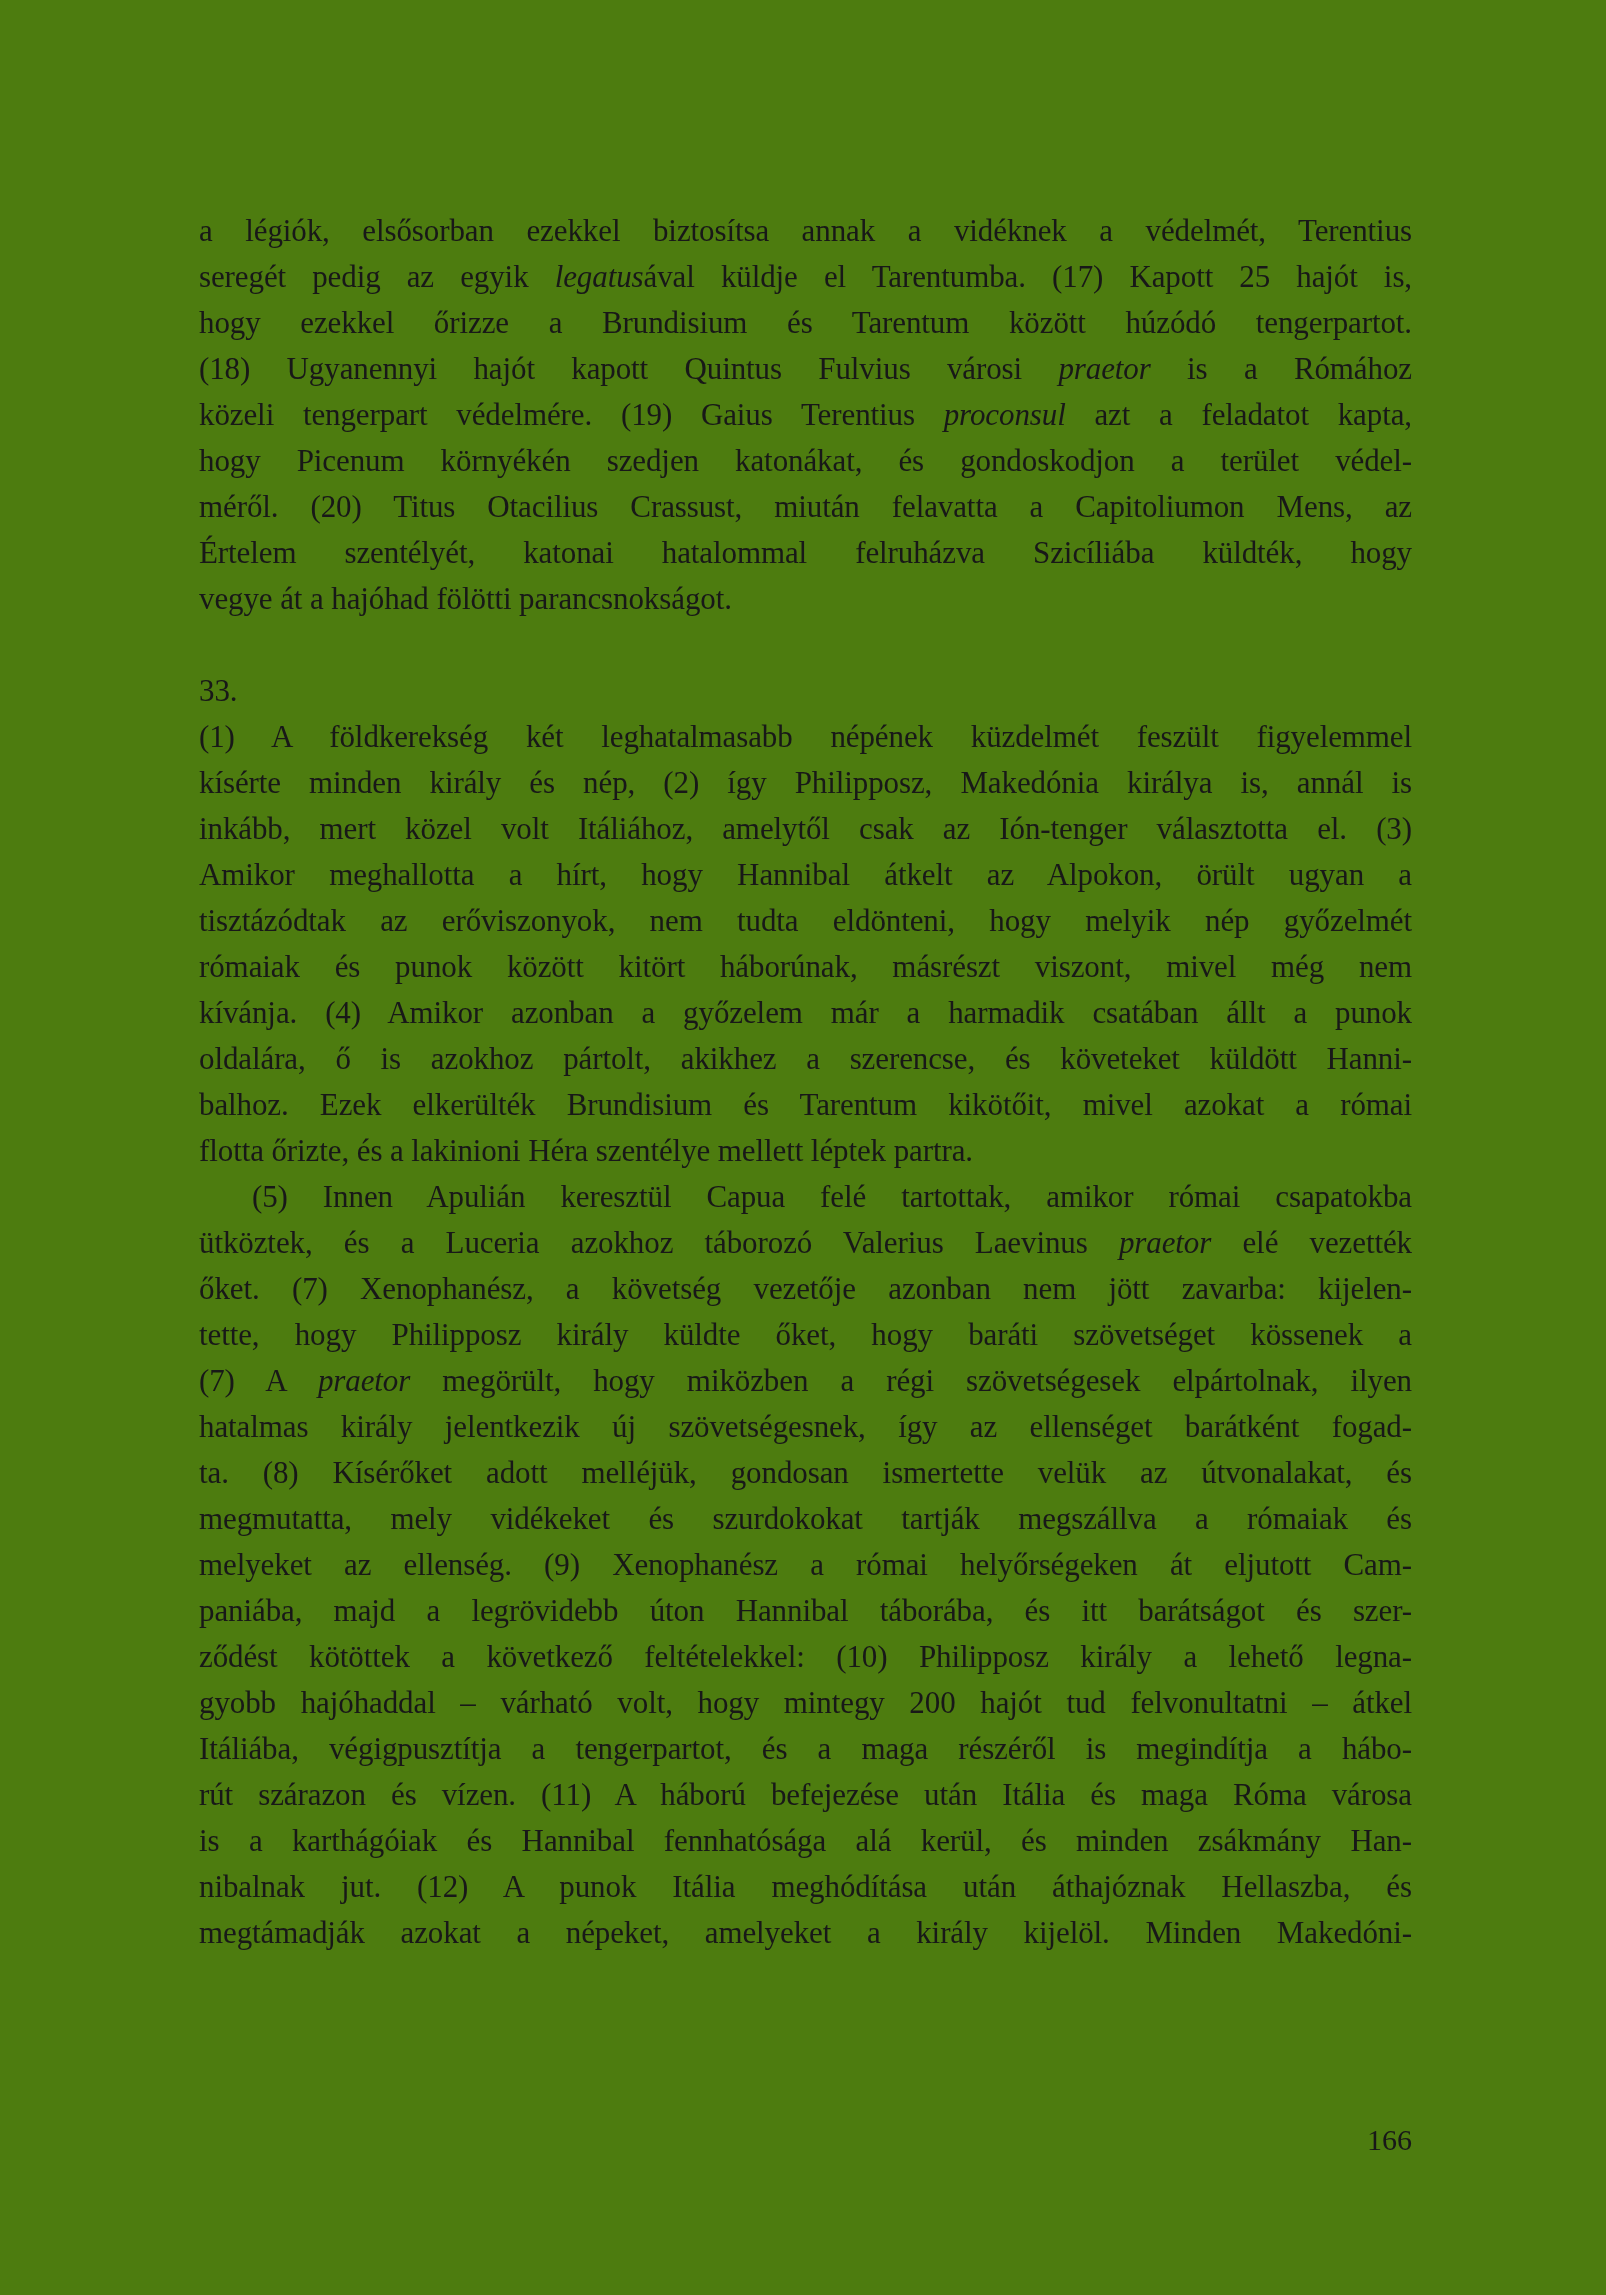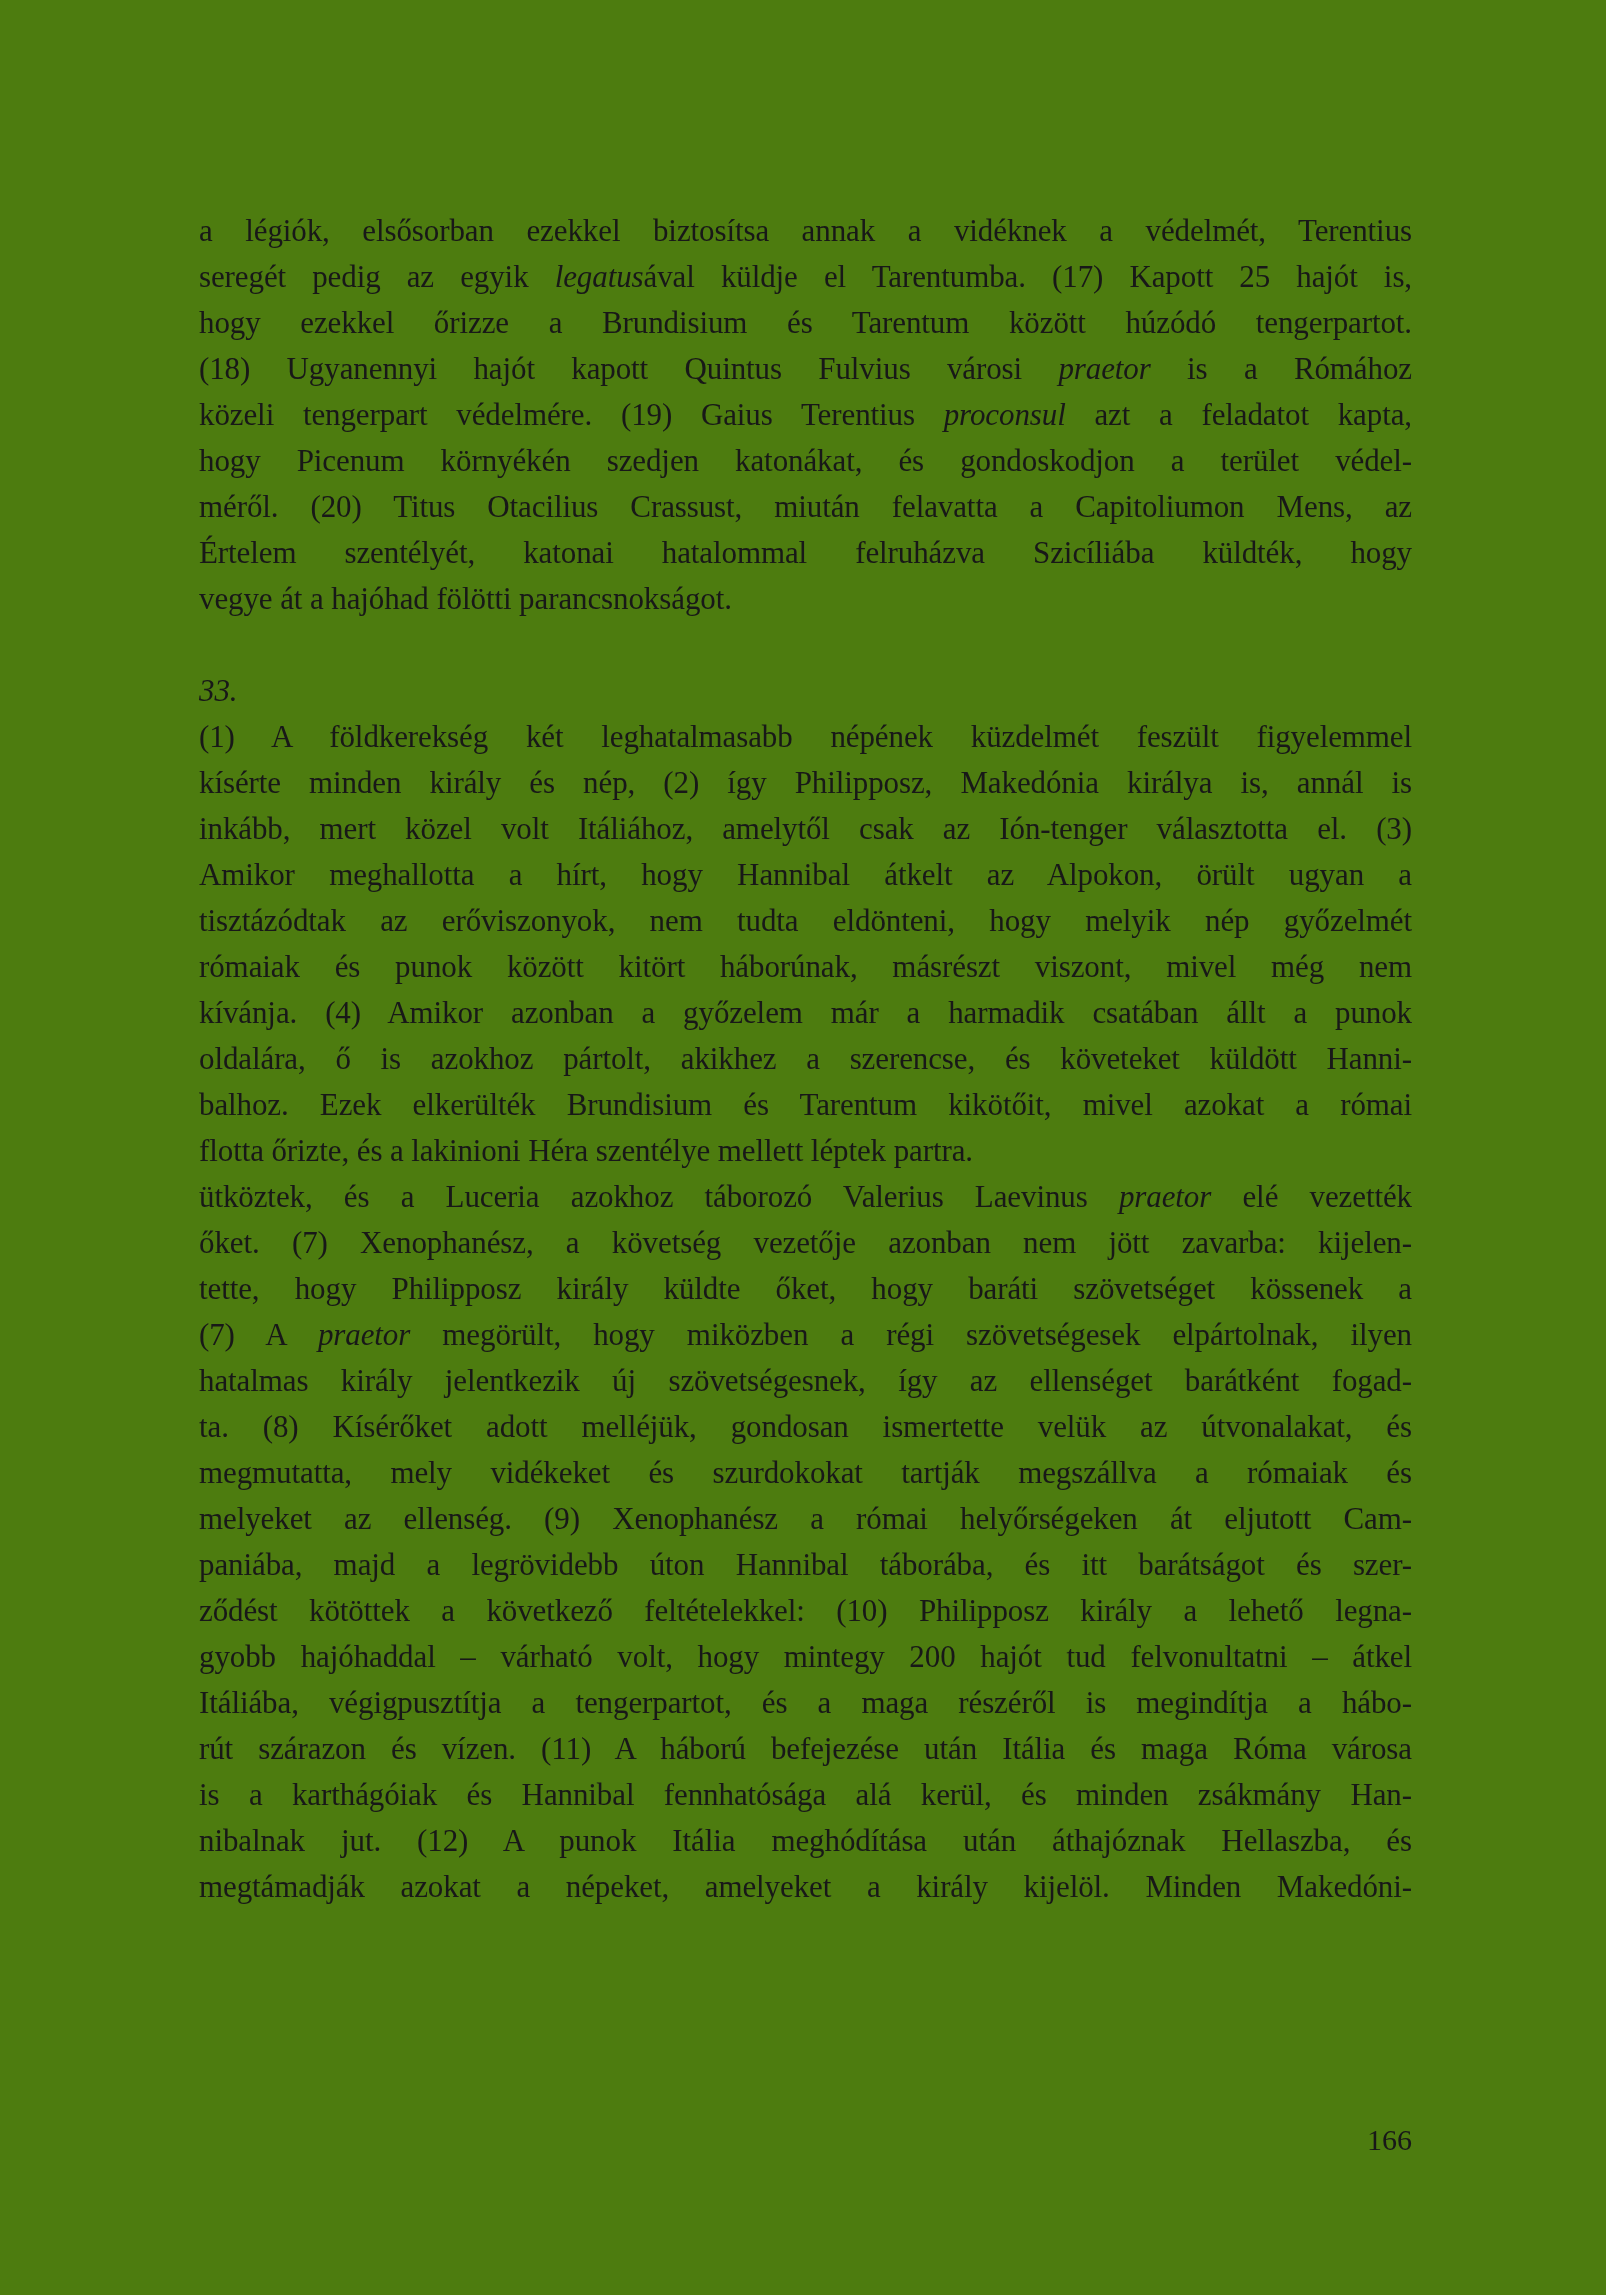--- a/index.html
+++ b/index.html
@@ -24,21 +24,21 @@
   .text-block {
     position: absolute;
     left: 199px;
     top: 208px;
     width: 1213px;
     font-size: 31px;
     line-height: 46px;
     letter-spacing: -0.1px;
   }
   .block { }
-  .block.gap-before { margin-top: 46px; font-style: italic; }
+  .block.gap-before { margin-top: 46px; }
   .line {
     text-align: justify;
     text-align-last: justify;
     height: 46px;
     overflow: visible;
   }
   .line.no-just {
     text-align: center;
     text-align-last: left;
   }
@@ -81,20 +81,21 @@
         <div class="line"><span>inkább, mert közel volt Itáliához, amelytől csak az Ión-tenger választotta el. (3)</span></div>
         <div class="line"><span>Amikor meghallotta a hírt, hogy Hannibal átkelt az Alpokon, örült ugyan a</span></div>
         <div class="line"><span>tisztázódtak az erőviszonyok, nem tudta eldönteni, hogy melyik nép győzelmét</span></div>
         <div class="line"><span>rómaiak és punok között kitört háborúnak, másrészt viszont, mivel még nem</span></div>
         <div class="line"><span>kívánja. (4) Amikor azonban a győzelem már a harmadik csatában állt a punok</span></div>
         <div class="line"><span>oldalára, ő is azokhoz pártolt, akikhez a szerencse, és követeket küldött Hanni-</span></div>
         <div class="line"><span>balhoz. Ezek elkerülték Brundisium és Tarentum kikötőit, mivel azokat a római</span></div>
         <div class="line no-just"><span>flotta őrizte, és a lakinioni Héra szentélye mellett léptek partra.</span></div>
       </div>
       <div class="block">
+        <div class="line indent"><span>(5) Innen Apulián keresztül Capua felé tartottak, amikor római csapatokba</span></div>
         <div class="line"><span>ütköztek, és a Luceria azokhoz táborozó Valerius Laevinus </span><i>praetor</i><span> elé vezették</span></div>
         <div class="line"><span>őket. (7) Xenophanész, a követség vezetője azonban nem jött zavarba: kijelen-</span></div>
         <div class="line"><span>tette, hogy Philipposz király küldte őket, hogy baráti szövetséget kössenek a</span></div>
         <div class="line"><span>(7) A </span><i>praetor</i><span> megörült, hogy miközben a régi szövetségesek elpártolnak, ilyen</span></div>
         <div class="line"><span>hatalmas király jelentkezik új szövetségesnek, így az ellenséget barátként fogad-</span></div>
         <div class="line"><span>ta. (8) Kísérőket adott melléjük, gondosan ismertette velük az útvonalakat, és</span></div>
         <div class="line"><span>megmutatta, mely vidékeket és szurdokokat tartják megszállva a rómaiak és</span></div>
         <div class="line"><span>melyeket az ellenség. (9) Xenophanész a római helyőrségeken át eljutott Cam-</span></div>
         <div class="line"><span>paniába, majd a legrövidebb úton Hannibal táborába, és itt barátságot és szer-</span></div>
         <div class="line"><span>ződést kötöttek a következő feltételekkel: (10) Philipposz király a lehető legna-</span></div>

